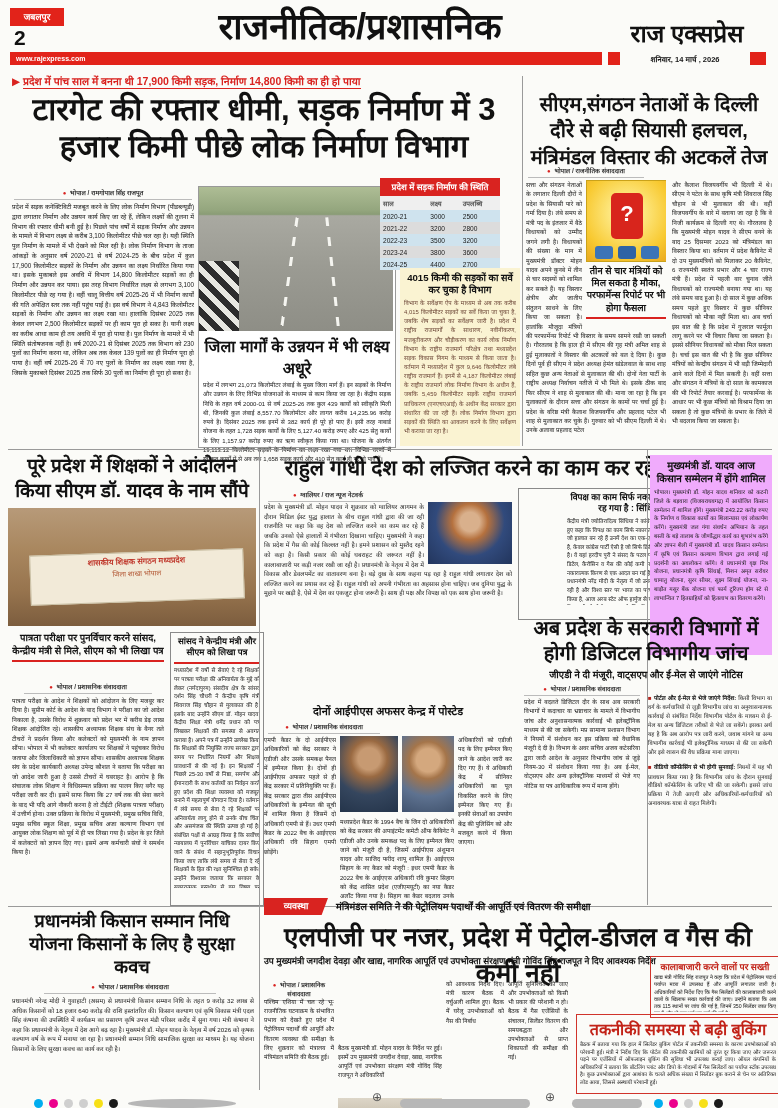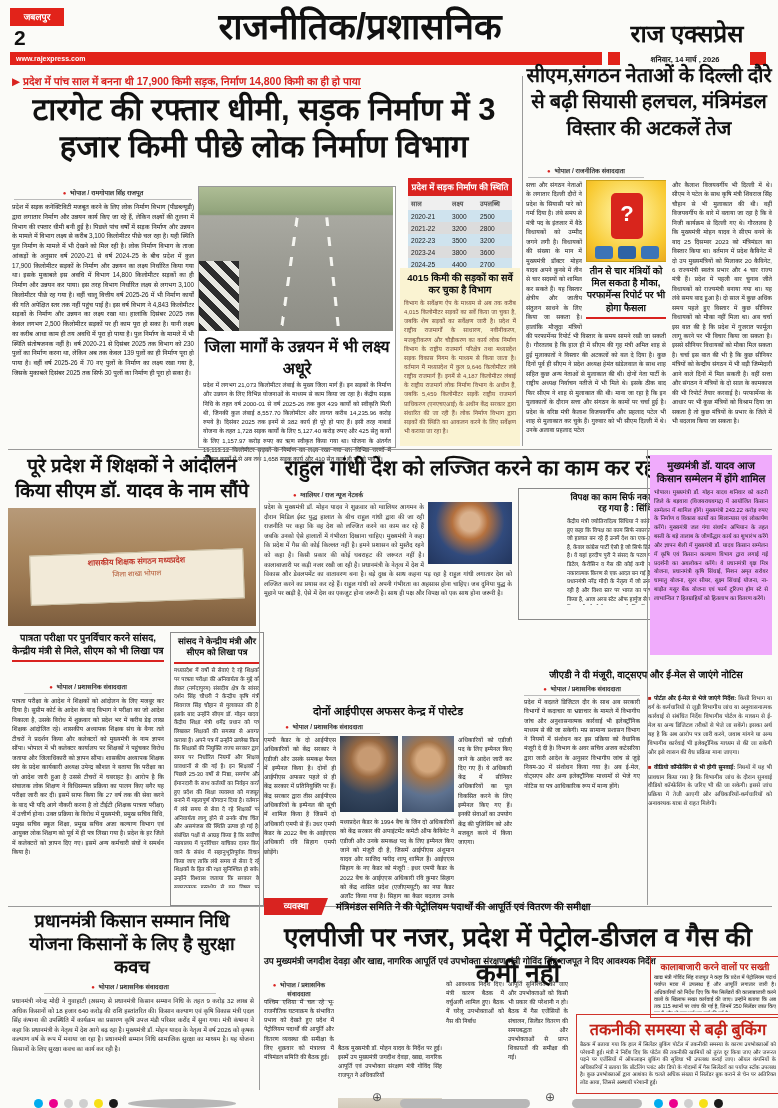--- a/index.html
+++ b/index.html
@@ -56,21 +56,21 @@
     <div class="photo" style="width:194px;height:144px;background:
         linear-gradient(180deg,#aebd95 0%,#94a67e 16%,#8a9c76 19%,#a9a9a1 20%,#9b9b93 55%,#8e8e86 100%);position:relative;">
       <div style="position:absolute;left:46%;top:30px;width:3px;height:110px;background:repeating-linear-gradient(180deg,#f5f5f0 0 9px,transparent 9px 20px);transform:rotate(8deg);"></div>
       <div style="position:absolute;left:68%;top:30px;width:3px;height:110px;background:repeating-linear-gradient(180deg,#f5f5f0 0 9px,transparent 9px 20px);transform:rotate(-6deg);"></div>
       <div style="position:absolute;left:0;bottom:0;width:40px;height:70px;background:repeating-linear-gradient(45deg,#2d2d2d 0 6px,#e8e8e2 6px 12px);"></div>
     </div>
     <div class="hl ctr" style="font-size:16px;margin:4px 3px 2px;">जिला मार्गों के उन्नयन में भी लक्ष्य अधूरे</div>
     <div class="body-txt" style="margin:0 4px;height:92px;font-size:6px;">प्रदेश में लगभग 21,073 किलोमीटर लंबाई के मुख्य जिला मार्ग हैं। इन सड़कों के निर्माण और उन्नयन के लिए विभिन्न योजनाओं के माध्यम से काम किया जा रहा है। केंद्रीय सड़क निधि के तहत वर्ष 2000-01 से वर्ष 2025-26 तक कुल 439 कार्यों को स्वीकृति मिली थी, जिनकी कुल लंबाई 8,557.70 किलोमीटर और लागत करीब 14,235.96 करोड़ रुपये है। दिसंबर 2025 तक इनमें से 382 कार्य ही पूरे हो पाए हैं। इसी तरह नाबार्ड योजना के तहत 1,728 सड़क कार्यों के लिए 5,127.40 करोड़ रुपए और 425 सेतु कार्यों के लिए 1,157.97 करोड़ रुपए का ऋण स्वीकृत किया गया था। योजना के अंतर्गत 19,113.12 किलोमीटर सड़कों के निर्माण का लक्ष्य रखा गया था। विभिन्न चरणों में स्वीकृत कार्यों में से अब तक 1,658 सड़क कार्य और 410 सेतु कार्य ही पूरे हो पाए हैं।</div>
   </div>
 
-  <div class="abs" style="left:408px;top:178px;width:104px;">
+  <div class="abs" style="left:380px;top:178px;width:120px;">
     <div class="ctr" style="background:#d92320;color:#fff;font-weight:bold;font-size:8.6px;padding:3px 1px;">प्रदेश में सड़क निर्माण की स्थिति</div>
     <table class="tbl">
       <tbody>
           <tr style="background:#efefef;color:#555;font-weight:bold;">
         <td>साल</td>
         <td>लक्ष्य</td>
         <td>उपलब्धि</td>
       </tr>
       <tr style="background:#cfe3ee;">
         <td>2020-21</td>
@@ -101,21 +101,21 @@
       </table>
   </div>
 
   <div class="abs" style="left:400px;top:268px;width:120px;height:178px;background:#faf3d2;padding:4px;box-sizing:border-box;overflow:hidden;">
     <div class="hl ctr" style="font-size:9.6px;line-height:1.25;margin-bottom:3px;">4015 किमी की सड़कों का सर्वे कर चुका है विभाग</div>
     <div class="body-txt" style="font-size:5.9px;color:#6b4536;">विभाग के सर्वेक्षण ऐप के माध्यम से अब तक करीब 4,015 किलोमीटर सड़कों का सर्वे किया जा चुका है, जबकि शेष सड़कों का सर्वेक्षण जारी है। प्रदेश में राष्ट्रीय राजमार्गों के साधारण, नवीनीकरण, मजबूतीकरण और चौड़ीकरण का कार्य लोक निर्माण विभाग के राष्ट्रीय राजमार्ग परिक्षेत्र तथा मध्यप्रदेश सड़क विकास निगम के माध्यम से किया जाता है। वर्तमान में मध्यप्रदेश में कुल 9,646 किलोमीटर लंबे राष्ट्रीय राजमार्ग हैं। इनमें से 4,187 किलोमीटर लंबाई के राष्ट्रीय राजमार्ग लोक निर्माण विभाग के अधीन हैं, जबकि 5,459 किलोमीटर सड़कें राष्ट्रीय राजमार्ग प्राधिकरण (एनएचएआई) के अधीन केंद्र सरकार द्वारा संधारित की जा रही हैं। लोक निर्माण विभाग द्वारा सड़कों की स्थिति का आकलन करने के लिए सर्वेक्षण भी कराया जा रहा है।</div>
   </div>
 
   <div class="abs rule" style="left:522px;top:76px;width:1px;height:370px;"></div>
 
-  <div class="abs hl ctr" style="left:526px;top:62px;width:246px;font-size:20px;line-height:1.32;font-family:Liberation Serif, serif;">सीएम,संगठन नेताओं के दिल्ली दौरे से बढ़ी सियासी हलचल, मंत्रिमंडल विस्तार की अटकलें तेज</div>
+  <div class="abs hl ctr" style="left:526px;top:91px;width:246px;font-size:20px;line-height:1.32;">सीएम,संगठन नेताओं के दिल्ली दौरे से बढ़ी सियासी हलचल, मंत्रिमंडल विस्तार की अटकलें तेज</div>
   <div class="abs byline" style="left:528px;top:166px;width:116px;">
     <span class="dot">●</span>
     <span>भोपाल / राजनीतिक संवाददाता</span>
   </div>
   <div class="abs body-txt" style="left:526px;top:180px;width:140px;height:266px;font-size:6.1px;">
     <div style="float:right;width:80px;margin:0 0 3px 4px;">
       <div style="width:80px;height:80px;background:radial-gradient(circle at 50% 40%,#fff3a0 10%,#f8c930 70%,#e9a81f 100%);position:relative;overflow:hidden;border:1px solid #caa21a;">
         <div style="position:absolute;left:24px;top:12px;width:32px;height:46px;background:#d8251c;border-radius:5px;"></div>
         <div style="position:absolute;left:24px;top:18px;width:32px;height:30px;color:#fff;font-size:22px;font-weight:bold;text-align:center;line-height:30px;">?</div>
         <div style="position:absolute;left:8px;bottom:2px;width:18px;height:13px;background:#3c74b7;border-radius:3px;"></div>
@@ -174,20 +174,21 @@
   <div class="abs byline" style="left:268px;top:722px;width:112px;">
     <span class="dot">●</span>
     <span>भोपाल / प्रशासनिक संवाददाता</span>
   </div>
   <div class="abs body-txt" style="left:264px;top:736px;width:72px;height:168px;font-size:6px;">एमपी कैडर के दो आईपीएस अधिकारियों को केंद्र सरकार ने एडीजी और उसके समकक्ष पैनल में इम्पैनल किया है। दोनों ही आईपीएस अफसर पहले से ही केंद्र सरकार में प्रतिनियुक्ति पर हैं। केंद्र सरकार द्वारा तीस आईपीएस अधिकारियों के इम्पैनल की सूची में शामिल किया है जिसमें दो अधिकारी एमपी से हैं। उधर एमपी कैडर के 2022 बैच के आईएएस अधिकारी रवि सिहाग एमपी छोड़ेंगे।</div>
   <div class="abs photo" style="left:340px;top:736px;width:58px;height:76px;background:radial-gradient(circle at 50% 30%,#c79a72 18%,#9a6a42 30%,#35465e 60%,#24344a 100%);"></div>
   <div class="abs photo" style="left:402px;top:736px;width:52px;height:76px;background:radial-gradient(circle at 50% 32%,#d4a87e 20%,#a5754a 32%,#5e7290 62%,#41536e 100%);"></div>
   <div class="abs body-txt" style="left:458px;top:736px;width:54px;height:168px;font-size:6px;">अधिकारियों को एडीजी पद के लिए इम्पैनल किए जाने के आदेश जारी कर दिए गए हैं। ये अधिकारी केंद्र में सीनियर अधिकारियों का पूल विकसित करने के लिए इम्पैनल किए गए हैं। इनकी सेवाओं का उपयोग केंद्र की पुलिसिंग को और मजबूत करने में किया जाएगा।</div>
   <div class="abs body-txt" style="left:340px;top:818px;width:114px;height:86px;font-size:6px;">मध्यप्रदेश कैडर के 1994 बैच के जिन दो अधिकारियों को केंद्र सरकार की अपाइंटमेंट कमेटी ऑफ कैबिनेट ने एडीजी और उनके समकक्ष पद के लिए इम्पैनल किए जाने को मंजूरी दी है, जिसमें आईपीएस अंशुमान यादव और साजिद फरीद शापू शामिल हैं। आईएएस सिहाग के नए कैडर को मंजूरी : इधर एमपी कैडर के 2022 बैच के आईएएस अधिकारी रवि कुमार सिहाग को केंद्र शासित प्रदेश (एजीएमयूटी) का नया कैडर अलॉट किया गया है। सिहाग का कैडर बदलाव उनके मैरिज की वजह से हुआ है। सिहाग ने एजीएमयूटी कैडर की आईएएस अधिकारी इशिता राठी के साथ विवाह किया है। इसके बाद डीओपीटी को दिए गए आवेदन पर कैडर कमेटी ने सिहाग के लिए नए कैडर को मंजूरी दे दी है।</div>
 
+  <div class="abs hl ctr" style="left:520px;top:616px;width:252px;font-size:20px;line-height:1.25;">अब प्रदेश के सरकारी विभागों में होगी डिजिटल विभागीय जांच</div>
   <div class="abs hl ctr" style="left:520px;top:668px;width:252px;font-size:9.6px;">जीएडी ने दी मंजूरी, वाट्सएप और ई-मेल से जाएंगे नोटिस</div>
   <div class="abs byline" style="left:524px;top:684px;width:116px;">
     <span class="dot">●</span>
     <span>भोपाल / प्रशासनिक संवाददाता</span>
   </div>
   <div class="abs body-txt" style="left:524px;top:698px;width:116px;height:204px;font-size:6px;">प्रदेश में बदलते डिजिटल दौर के साथ अब सरकारी विभागों में कदाचार या भ्रष्टाचार के मामले में विभागीय जांच और अनुशासनात्मक कार्रवाई भी इलेक्ट्रॉनिक माध्यम से की जा सकेगी। मप्र सामान्य प्रशासन विभाग ने नियमों में संशोधन कर इस प्रक्रिया को वैधानिक मंजूरी दे दी है। विभाग के अवर सचिव अजय कटेसरिया द्वारा जारी आदेश के अनुसार विभागीय जांच से जुड़े नियम-30 में संशोधन किया गया है। अब ई-मेल, वोट्सएप और अन्य इलेक्ट्रॉनिक माध्यमों से भेजे गए नोटिस या पत्र आधिकारिक रूप में मान्य होंगे।</div>
   <div class="abs" style="left:648px;top:694px;width:124px;height:210px;overflow:hidden;">
     <div class="bullet-item body-txt" style="font-size:5.8px;">
       <span class="sq">■</span><b>पोर्टल और ई-मेल से भेजे जाएंगे निर्देश:</b>
       <span>किसी विभाग या वर्ग के कर्मचारियों से जुड़ी विभागीय जांच या अनुशासनात्मक कार्रवाई से संबंधित निर्देश विभागीय पोर्टल के माध्यम से ई-मेल या अन्य डिजिटल तरीकों से भेजे जा सकेंगे। इसका अर्थ यह है कि अब आरोप पत्र जारी करने, जवाब मांगने या अन्य विभागीय कार्रवाई भी इलेक्ट्रॉनिक माध्यम से की जा सकेगी और इसे शासन की वैध प्रक्रिया माना जाएगा।</span>

